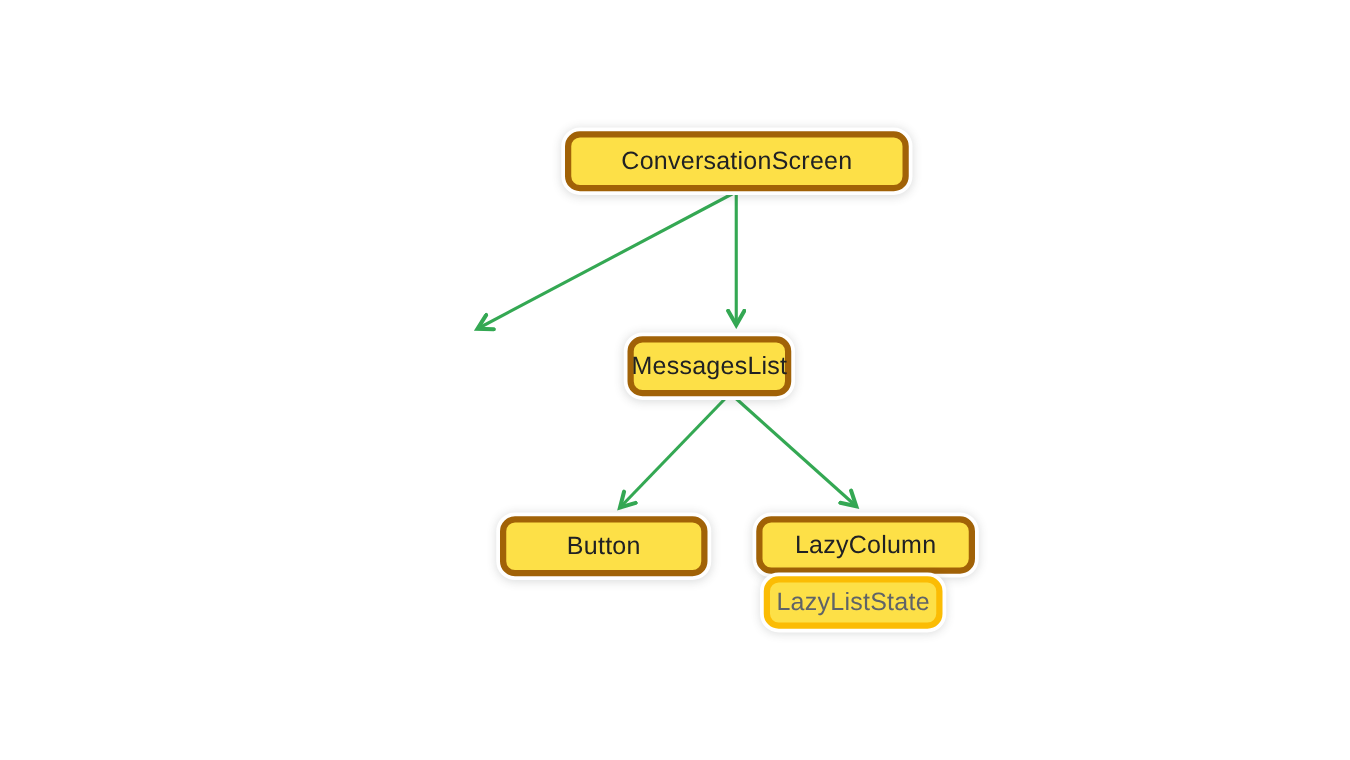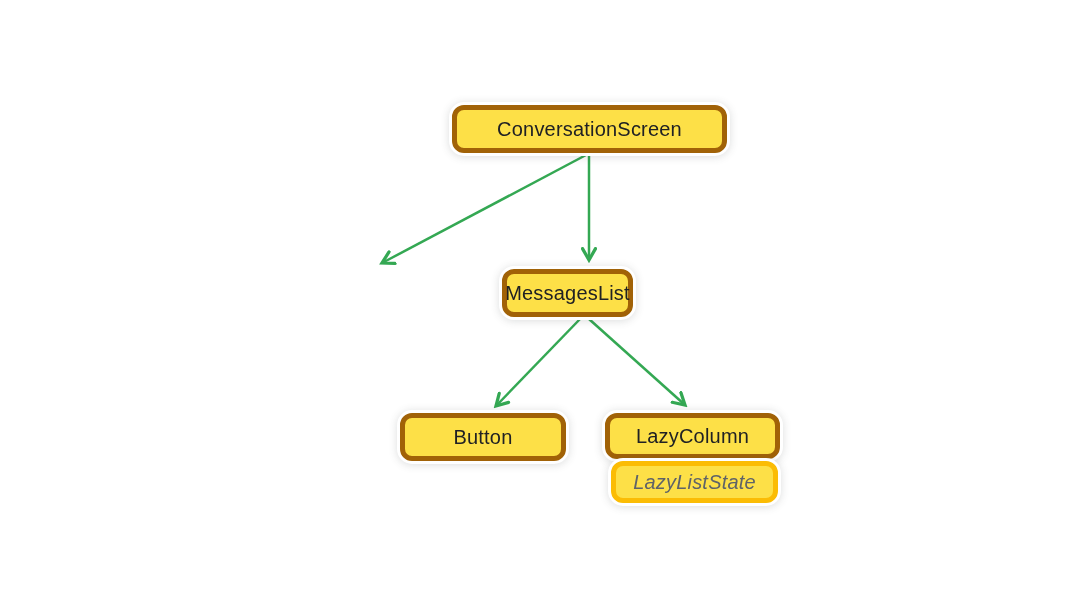--- a/index.html
+++ b/index.html
@@ -39,21 +39,21 @@
   }
   .node--state {
     border-color: #fbbc04;
     color: #5f6368;
   }
   #node-conversation-screen { left: 452px; top: 105px; width: 275px; height: 48px; }
   #node-user-input          { left: 303px; top: 269px; width: 166px; height: 48px; }
   #node-messages-list       { left: 502px; top: 269px; width: 131px; height: 48px; }
   #node-button              { left: 400px; top: 413px; width: 166px; height: 48px; }
   #node-lazy-column         { left: 605px; top: 413px; width: 175px; height: 46px; z-index: 1; }
-  #node-lazy-list-state     { left: 611px; top: 461px; width: 167px; height: 42px; z-index: 2; font-style: italic; }
+  #node-lazy-list-state     { left: 611px; top: 461px; width: 143px; height: 42px; z-index: 2; }
 </style>
 </head>
 <body>
 
 <div id="canvas">
 
   <svg id="edges" viewBox="0 0 1080 608" xmlns="http://www.w3.org/2000/svg">
     <defs>
       <marker id="arrowhead" viewBox="0 0 10 10" refX="8" refY="5" markerWidth="6.5" markerHeight="6.5" orient="auto-start-reverse">
         <path d="M1,1 L8,5 L1,9" fill="none" stroke="#34a853" stroke-width="2" stroke-linecap="round"></path>

